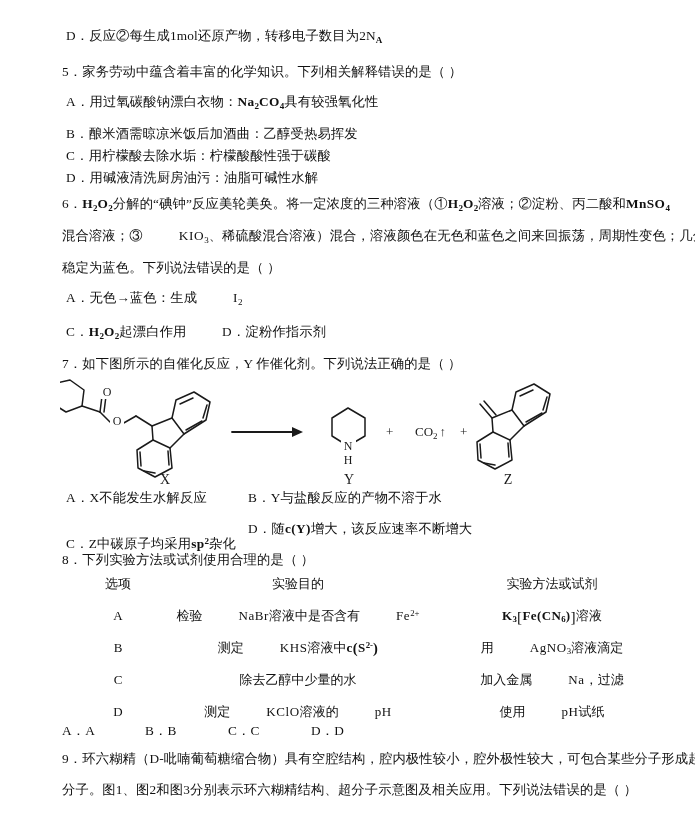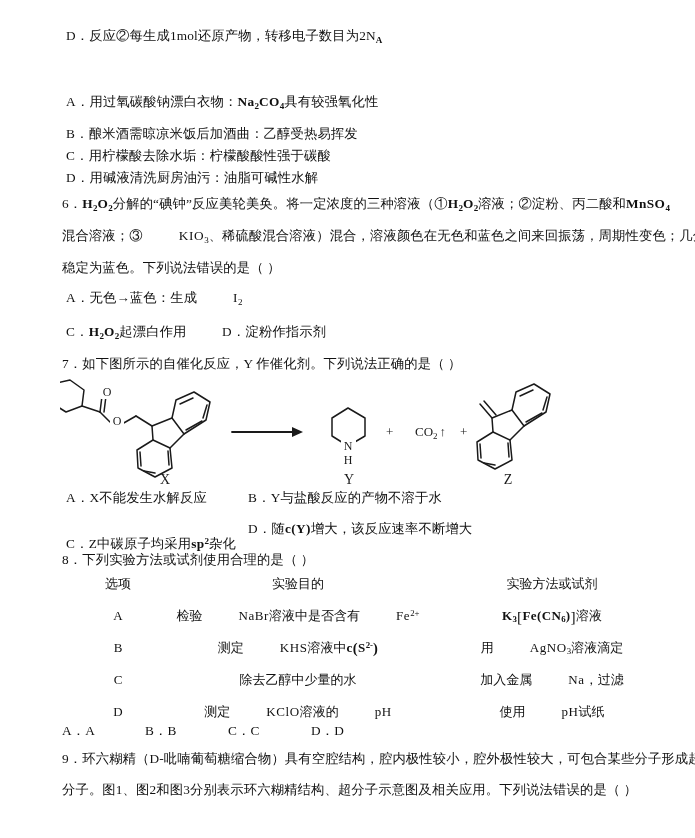--- a/index.html
+++ b/index.html
@@ -89,20 +89,23 @@
 </style>
 </head>
 <body>
 
 <div class="page">
 
   <div class="line" style="left:66px; top:28px;">
     <span>D．反应②每生成1mol还原产物，转移电子数目为2N</span><sub class="fml">A</sub>
   </div>
 
+  <div class="line" style="left:62px; top:64px;">
+    <span>5．</span><span>家务劳动中蕴含着丰富的化学知识。下列相关解释错误的是（        ）</span>
+  </div>
 
   <div class="line" style="left:66px; top:94px;">
     <span class="opt-label">A．</span><span>用过氧碳酸钠漂白衣物：</span><span class="fml">Na<sub>2</sub>CO<sub>4</sub></span><span>具有较强氧化性</span>
   </div>
 
   <div class="line" style="left:66px; top:126px;">
     <span class="opt-label">B．</span><span>酿米酒需晾凉米饭后加酒曲：乙醇受热易挥发</span>
   </div>
 
   <div class="line" style="left:66px; top:170px;">

